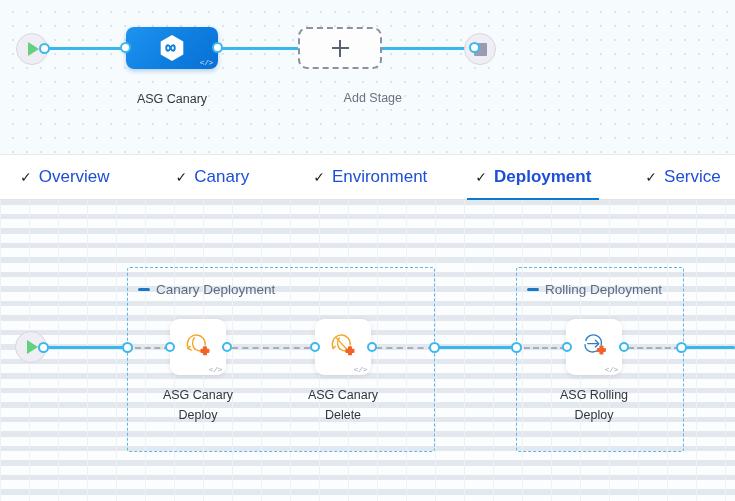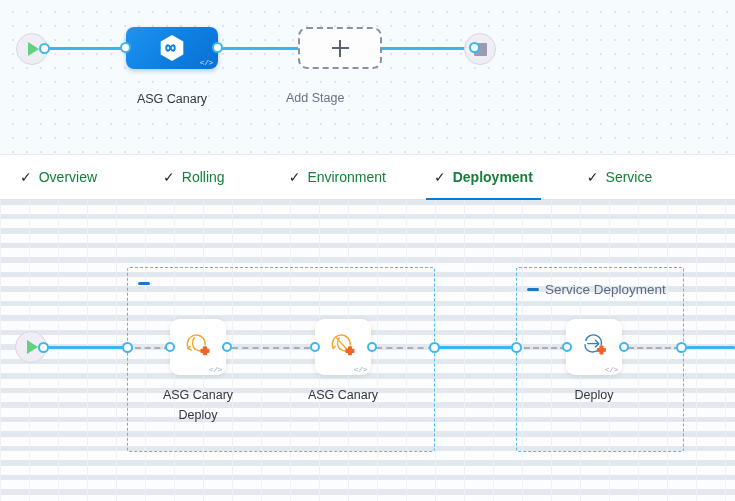--- a/index.html
+++ b/index.html
@@ -84,21 +84,21 @@
   .tabbar {
     position: absolute; left: 0; top: 155px; width: 735px; height: 45px;
     background: #ffffff; border-bottom: 1px solid #e0e5ea;
     display: flex; align-items: center;
   }
   .tab {
     display: flex; align-items: center; gap: 7px; height: 45px;
     position: relative; cursor: pointer; padding: 0 2px;
   }
   .tab .chk { font-size: 14px; color: #22242a; line-height: 1; }
-  .tab .tlabel { font-size: 14px; color: #15803d; }
+  .tab .tlabel { font-size: 17px; color: #1d4ed8; }
   .tab.active .tlabel { font-weight: bold; }
   .tab.active::after {
     content: ""; position: absolute; left: -6px; right: -6px; bottom: -1px;
     height: 3px; background: #0b7ad1;
   }
 
   
   .exec-canvas {
     position: absolute; left: 0; top: 200px; width: 735px; height: 301px;
     background-color: #fcfdfe;
@@ -173,36 +173,36 @@
       <span class="code-badge">&lt;/&gt;</span>
     </div>
     <div class="port" style="left:120px; top:42px;"></div>
     <div class="port" style="left:212px; top:42px;"></div>
     <div class="node-label" style="left:106px; top:92px; width:132px;">ASG Canary</div>
 
     <div class="add-stage" style="left:298px; top:27px;">
       <span class="plus-h"></span>
       <span class="plus-v"></span>
     </div>
-    <div class="add-label" style="left:286px; top:91px; width:124px; text-align:left;">Add Stage</div>
+    <div class="add-label" style="left:278px; top:91px; width:124px; text-align:right;">Add Stage</div>
 
     <div class="port" style="left:469px; top:42px;"></div>
     <div class="term" style="left:464px; top:33px;">
       <div class="stop-sq"></div>
     </div>
   </div>
 
   <div class="tabbar">
     <div class="tab" style="margin-left:18px;">
       <span class="chk">✓</span>
       <span class="tlabel">Overview</span>
     </div>
     <div class="tab" style="margin-left:62px;">
       <span class="chk">✓</span>
-      <span class="tlabel">Rolling</span>
+      <span class="tlabel">Canary</span>
     </div>
     <div class="tab" style="margin-left:60px;">
       <span class="chk">✓</span>
       <span class="tlabel">Environment</span>
     </div>
     <div class="tab active" style="margin-left:44px;">
       <span class="chk">✓</span>
       <span class="tlabel">Deployment</span>
     </div>
     <div class="tab" style="margin-left:50px;">
@@ -224,20 +224,21 @@
     <div class="ln-s" style="left:686px; top:146px; width:49px;"></div>
 
     <div class="term" style="left:15px; top:131px;">
       <div class="play-tri"></div>
     </div>
     <div class="port" style="left:38px; top:142px;"></div>
 
     <div class="group-box" style="left:127px; top:67px; width:308px; height:185px;">
       <div class="group-head">
         <span class="group-dash"></span>
+        <span class="group-title">Canary Deployment</span>
       </div>
     </div>
 
     <div class="port" style="left:122px; top:142px;"></div>
     <div class="port sm" style="left:165px; top:142px;"></div>
 
     <div class="step-node" style="left:170px; top:119px;">
       <span>
         <svg viewBox="0 0 40 40" width="36" height="36">
           <g fill="none" stroke="#f5a623" stroke-width="1.5" stroke-linecap="round" stroke-linejoin="round">
@@ -277,28 +278,29 @@
             <rect x="25.5" y="21.5" width="4.5" height="10" rx="1"></rect>
             <rect x="22.7" y="24.3" width="10" height="4.5" rx="1"></rect>
           </g>
         </svg>
       </span>
       <span class="code-badge">&lt;/&gt;</span>
     </div>
     <div class="port sm" style="left:367px; top:142px;"></div>
     <div class="step-label" style="left:283px; top:185px;">
       <div>ASG Canary</div>
+      <div>Delete</div>
     </div>
 
     <div class="port" style="left:429px; top:142px;"></div>
 
     <div class="group-box" style="left:516px; top:67px; width:168px; height:185px;">
       <div class="group-head">
         <span class="group-dash"></span>
-        <span class="group-title">Service Deployment</span>
+        <span class="group-title">Rolling Deployment</span>
       </div>
     </div>
 
     <div class="port" style="left:511px; top:142px;"></div>
     <div class="port sm" style="left:562px; top:142px;"></div>
 
     <div class="step-node" style="left:566px; top:119px;">
       <span>
         <svg viewBox="0 0 40 40" width="36" height="36">
           <g fill="none" stroke="#2f7fc4" stroke-width="1.5" stroke-linecap="round" stroke-linejoin="round">
@@ -310,19 +312,20 @@
           <g fill="#f0642a">
             <rect x="26" y="20.5" width="4.5" height="10" rx="1"></rect>
             <rect x="23.2" y="23.3" width="10" height="4.5" rx="1"></rect>
           </g>
         </svg>
       </span>
       <span class="code-badge">&lt;/&gt;</span>
     </div>
     <div class="port sm" style="left:619px; top:142px;"></div>
     <div class="step-label" style="left:534px; top:185px;">
+      <div>ASG Rolling</div>
       <div>Deploy</div>
     </div>
 
     <div class="port" style="left:676px; top:142px;"></div>
   </div>
 
 </div>
 
 </body></html>

